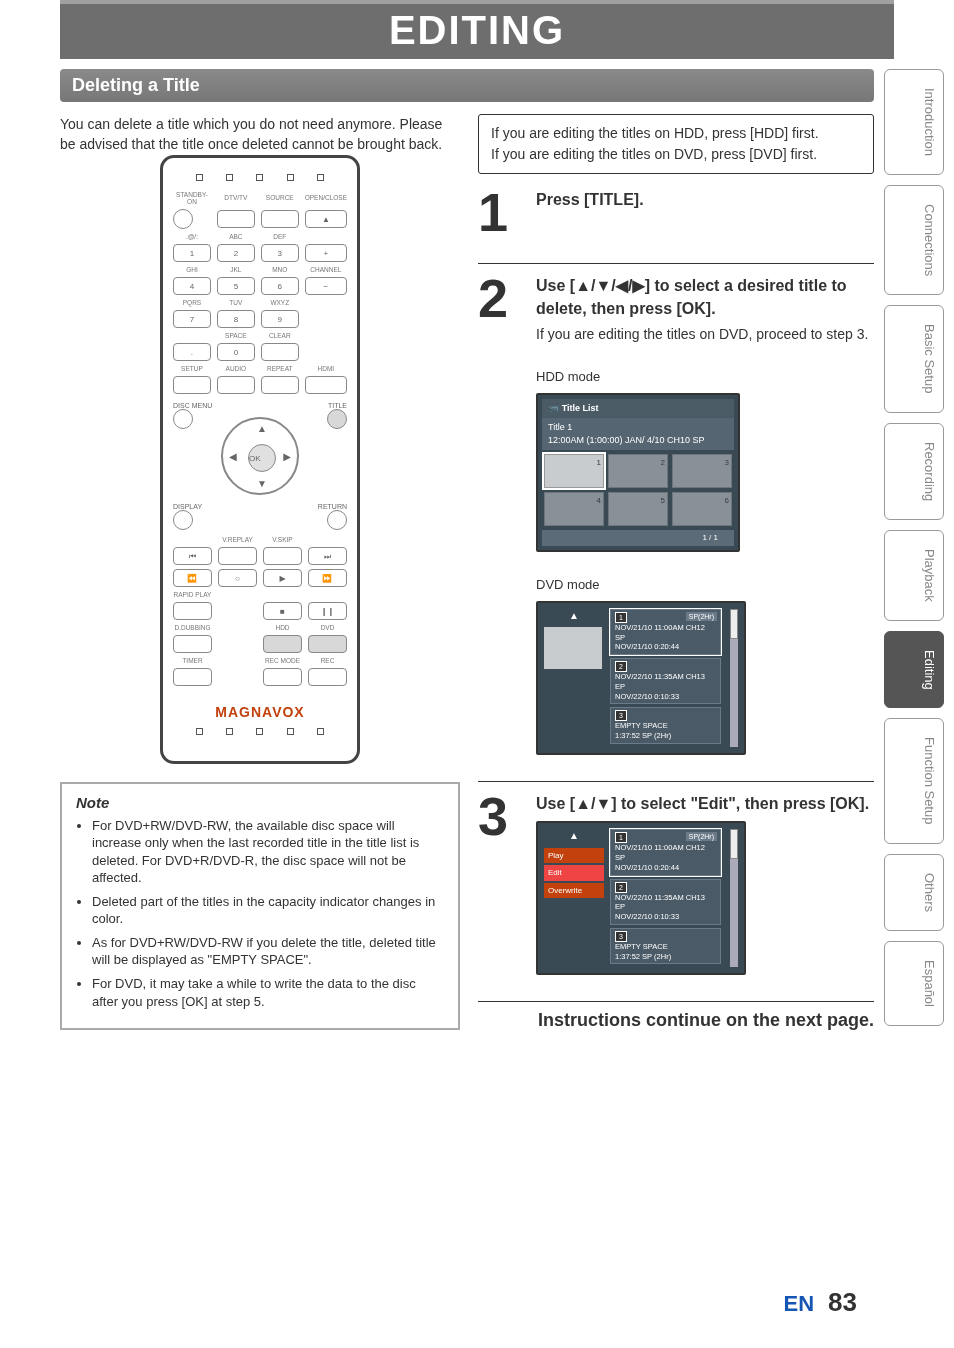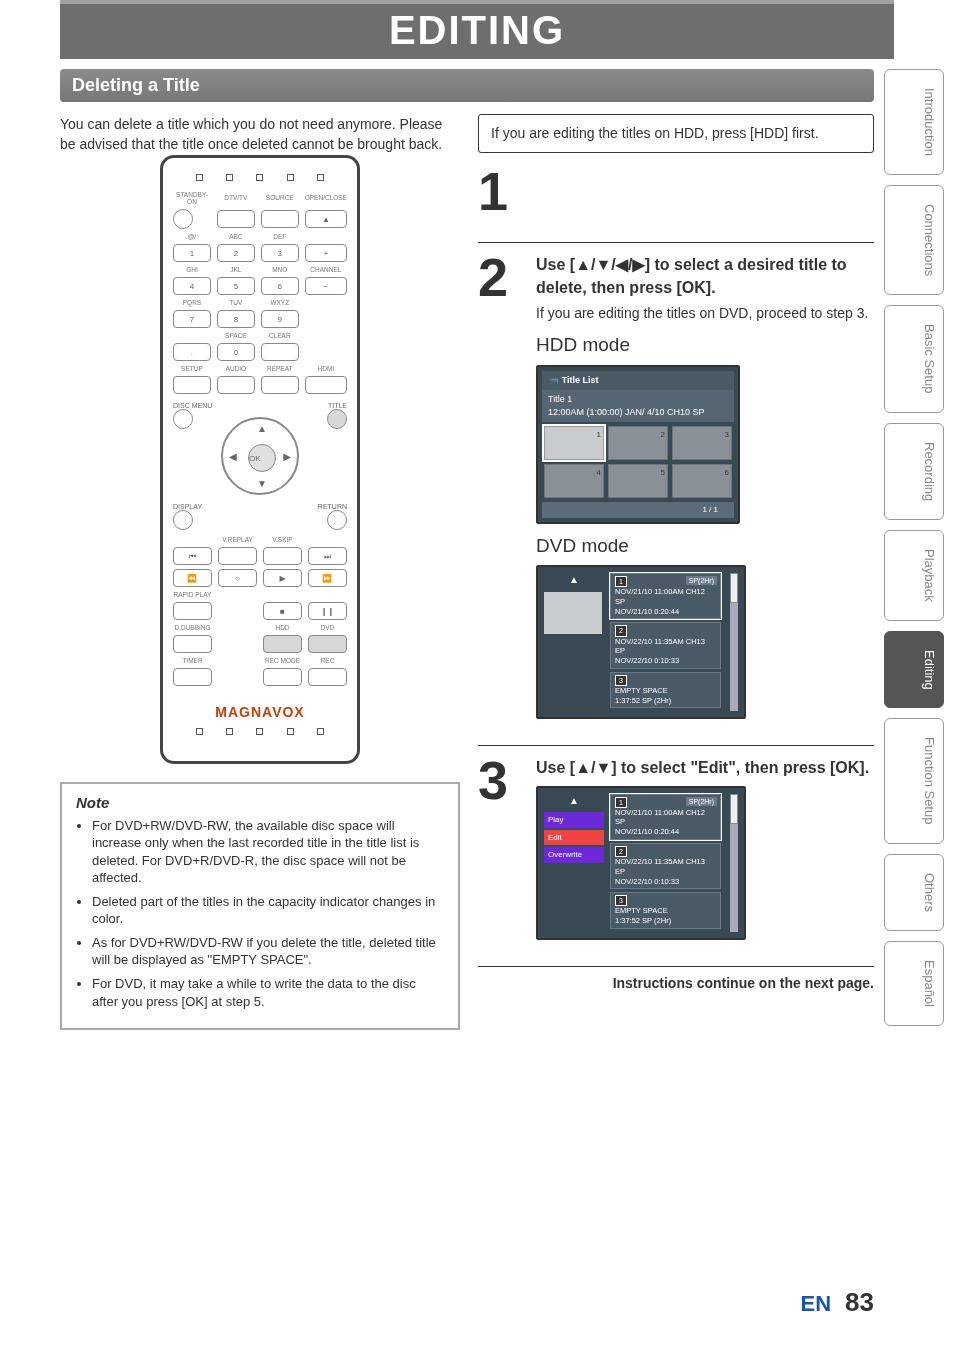--- a/index.html
+++ b/index.html
@@ -164,37 +164,37 @@
   .thumb.sel { outline:2px solid #fff; }
   .thumb.dim { opacity:.55; }
   .pg-ind { text-align:right; font-size:8px; padding:2px 16px; background:#5b6b77; }
   .dvd-screen {
     border:2px solid #333; background:#3a4a55; color:#fff; font-size:8px;
     width:210px; margin-top:6px; padding:6px; display:flex; gap:6px; border-radius:2px;
   }
   .dvd-left { width:60px; }
   .dvd-left .thumb-lg { width:58px; height:42px; background:#c9ccce; }
   .dvd-left .arrow-up { text-align:center; font-size:10px; margin-bottom:4px; }
-  .dvd-menu { font-size:8px; margin-bottom:2px; background:#6d28d9; padding:2px 4px; }
+  .dvd-menu { font-size:8px; margin-bottom:2px; background:#c2410c; padding:2px 4px; }
   .dvd-menu.active { background:#ef4444; }
   .dvd-right { flex:1; }
   .dvd-row {
     background:#4a5a66; border:1px solid #6a7a88; padding:2px 4px; margin-bottom:3px;
     font-size:7.5px; line-height:1.3; position:relative;
   }
   .dvd-row .num { display:inline-block; border:1px solid #fff; padding:0 3px; font-size:7px; background:#333; }
   .dvd-row .badge { position:absolute; right:3px; top:2px; background:#6a7a88; font-size:7px; padding:0 3px; }
   .scrollbar { width:8px; background:#aab; margin-left:3px; }
   .scroll-thumb { width:8px; height:30px; background:#eee; border:1px solid #888; }
-  .mode-label { font-size:19px; margin-top:8px; }
+  .mode-label { font-size:13px; margin-top:24px; }
   .continue-note {
-    font-weight: bold; text-align: right; font-size: 14px; margin-top: 8px;
+    font-weight: bold; text-align: right; font-size: 18px; margin-top: 8px;
   }
   .page-footer {
-    position:absolute; bottom:30px; right:80px; display:flex; gap:14px;
+    position:absolute; bottom:30px; right:97px; display:flex; gap:14px;
     align-items:baseline;
   }
   .page-footer .lang { color:#1555b4; font-weight:bold; font-size:22px; }
   .page-footer .pnum { color:#333; font-weight:bold; font-size:26px; }
   .hr-thin { border:none; border-top:1px solid #333; margin:4px 0 0; }
 </style>
 </head>
 <body>
 
 <div class="page-header">EDITING</div>
@@ -352,24 +352,28 @@
             <li>Deleted part of the titles in the capacity indicator changes in color.</li>
             <li>As for DVD+RW/DVD-RW if you delete the title, deleted title will be displayed as "EMPTY SPACE".</li>
             <li>For DVD, it may take a while to write the data to the disc after you press [OK] at step 5.</li>
           </ul>
         </div>
       </div>
 
       <div class="right-col">
         <div class="info-box">
           <div>If you are editing the titles on HDD, press [HDD] first.</div>
+          <div>If you are editing the titles on DVD, press [DVD] first.</div>
         </div>
 
         <div class="step">
           <div class="step-num">1</div>
+          <div class="step-body">
+            <div class="headline">Press [TITLE].</div>
+          </div>
         </div>
 
         <div class="step">
           <div class="step-num">2</div>
           <div class="step-body">
             <div class="headline">Use [▲/▼/◀/▶] to select a desired title to delete, then press [OK].</div>
             <div>If you are editing the titles on DVD, proceed to step 3.</div>
             <div class="mode-label">HDD mode</div>
 
             <div class="screen-preview hdd">

